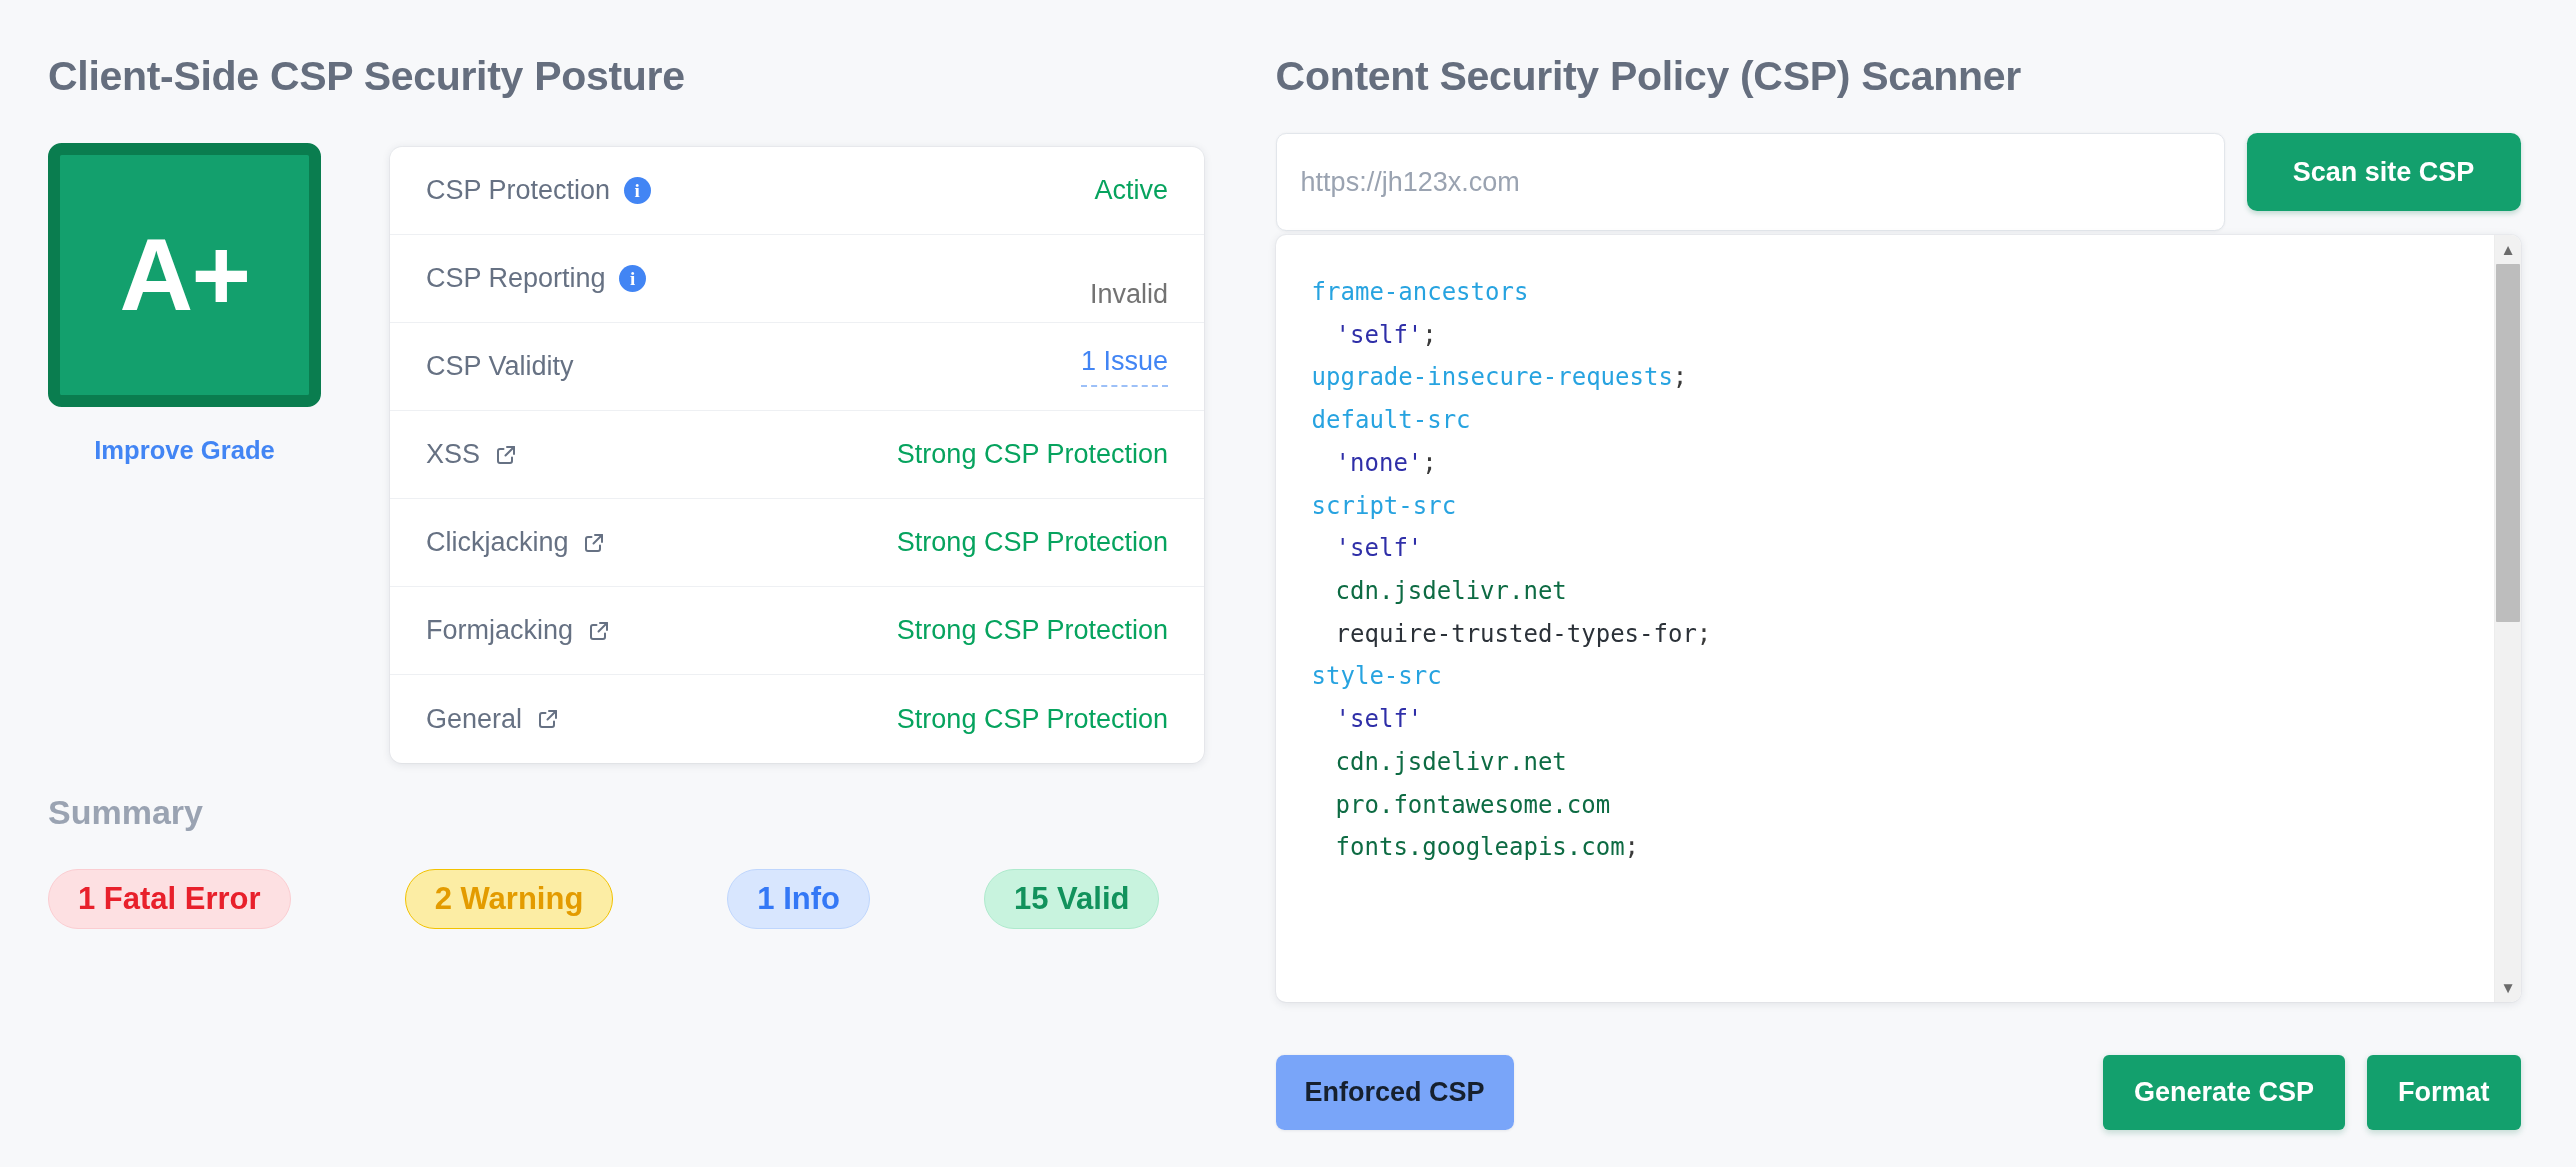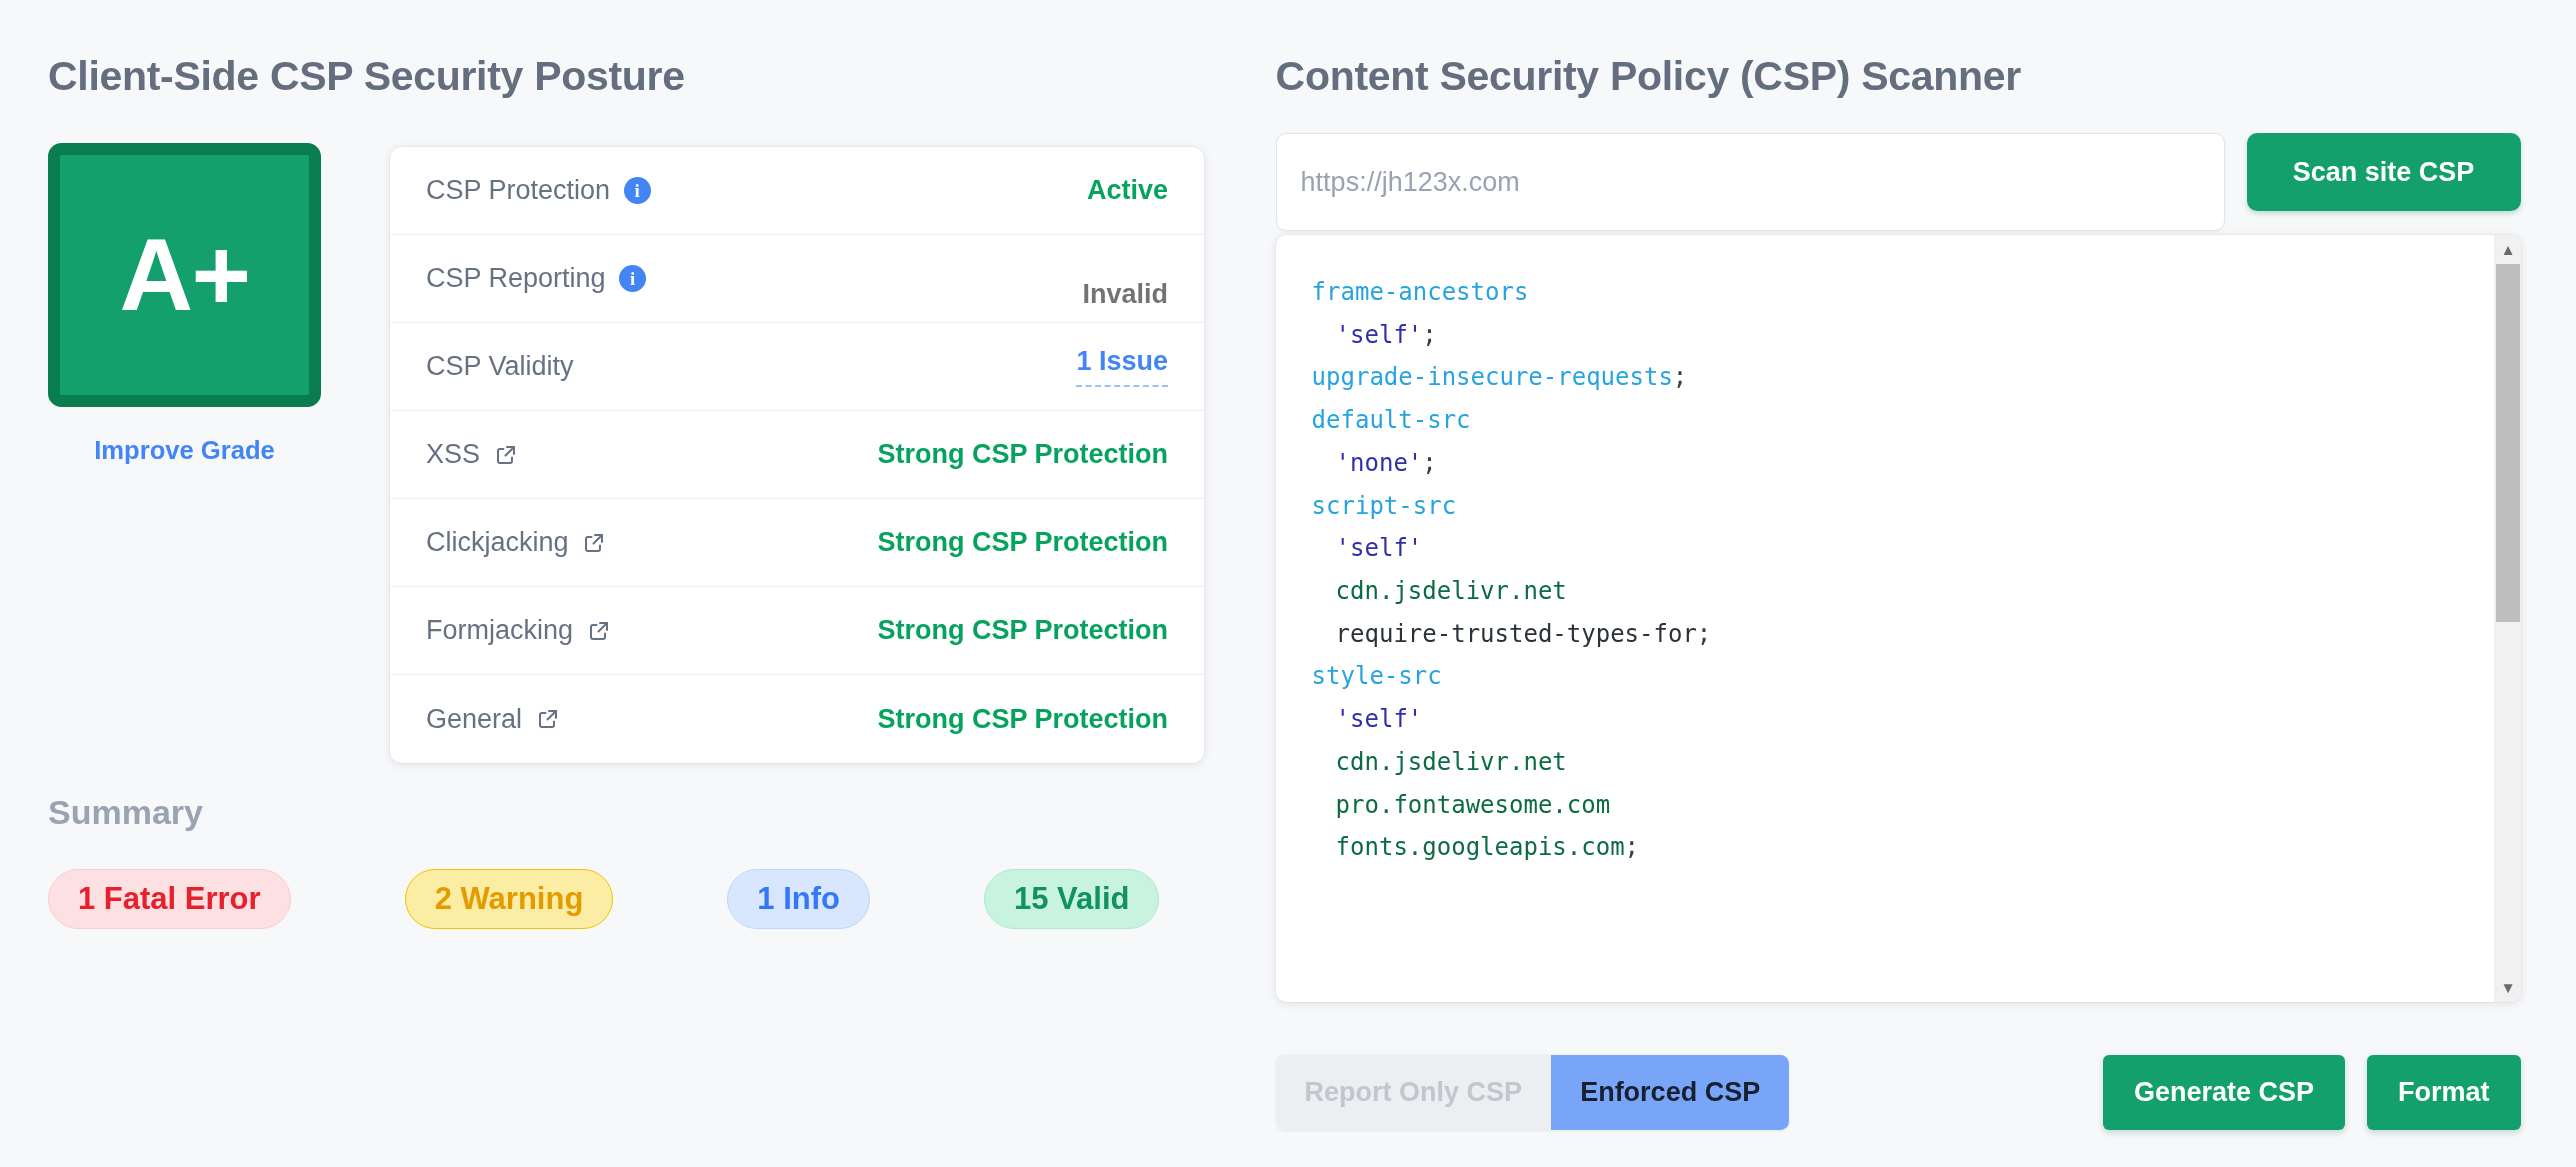--- a/index.html
+++ b/index.html
@@ -97,21 +97,21 @@
     display: flex;
     align-items: center;
     gap: 13.6px;
     font-size: 27px;
     color: #667183;
     white-space: nowrap;
   }
 
   .row-value {
     font-size: 27px;
-    font-weight: bold;
+    font-weight: normal;
     white-space: nowrap;
     text-align: center;
   }
   .v-green  { color: #06a35e; }
   .v-orange { color: #737373; margin-top: 31px; }
   .v-blue   { color: #4285f4; border-bottom: 2.6px dashed #9cc0f8; padding-bottom: 8.5px; }
 
   
   .info-icon {
     width: 27px; height: 27px;
@@ -441,21 +441,20 @@
       <div class="code-area" id="code-area"><div><span class="tok-dir">frame-ancestors</span></div><div style="padding-left: 24px;"><span class="tok-kw">'self'</span><span class="tok-punct">;</span></div><div><span class="tok-dir">upgrade-insecure-requests</span><span class="tok-punct">;</span></div><div><span class="tok-dir">default-src</span></div><div style="padding-left: 24px;"><span class="tok-kw">'none'</span><span class="tok-punct">;</span></div><div><span class="tok-dir">script-src</span></div><div style="padding-left: 24px;"><span class="tok-kw">'self'</span></div><div style="padding-left: 24px;"><span class="tok-host">cdn.jsdelivr.net</span></div><div style="padding-left: 24px;"><span class="tok-plain">require-trusted-types-for</span><span class="tok-punct">;</span></div><div><span class="tok-dir">style-src</span></div><div style="padding-left: 24px;"><span class="tok-kw">'self'</span></div><div style="padding-left: 24px;"><span class="tok-host">cdn.jsdelivr.net</span></div><div style="padding-left: 24px;"><span class="tok-host">pro.fontawesome.com</span></div><div style="padding-left: 24px;"><span class="tok-host">fonts.googleapis.com</span><span class="tok-punct">;</span></div></div>
       <div class="scroll-track">
         <div class="scroll-arrow up">▲</div>
         <div class="scroll-thumb"></div>
         <div class="scroll-arrow down">▼</div>
       </div>
     </div>
 
     <div class="bottom-row">
       <div class="segmented">
-        <button class="seg-btn seg-inactive">Report Only CSP</button>
         <button class="seg-btn seg-active">Enforced CSP</button>
       </div>
       <div class="right-btns">
         <button class="green-btn">Generate CSP</button>
         <button class="green-btn">Format</button>
       </div>
     </div>
 
   </div>
 

